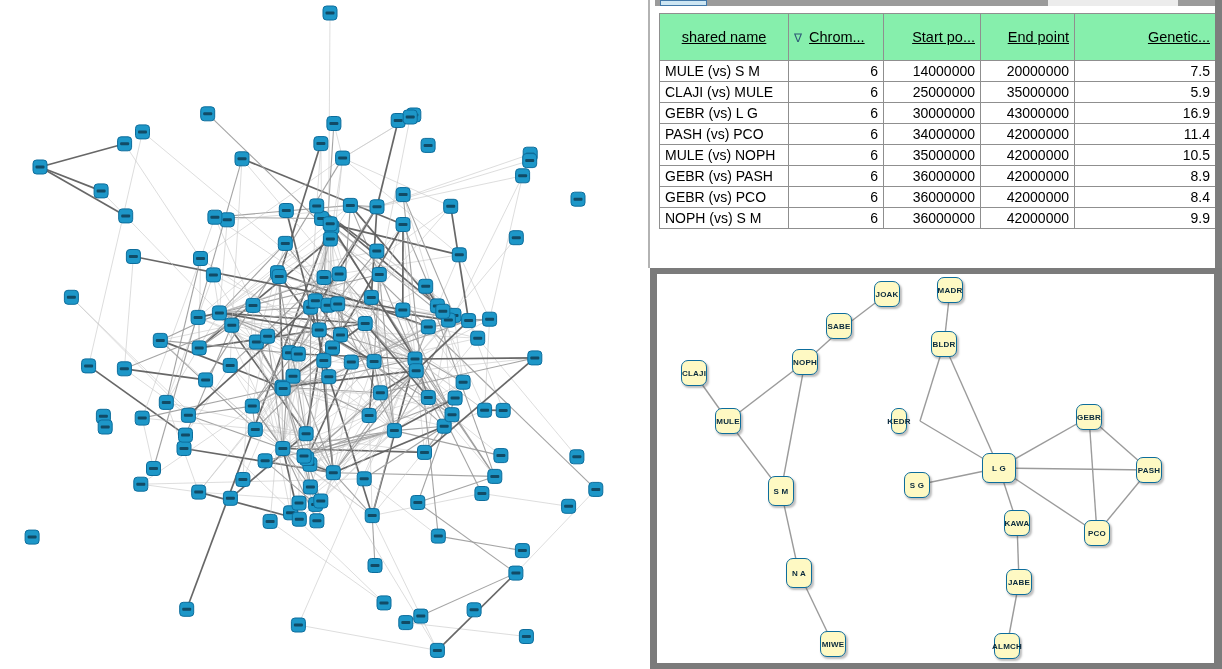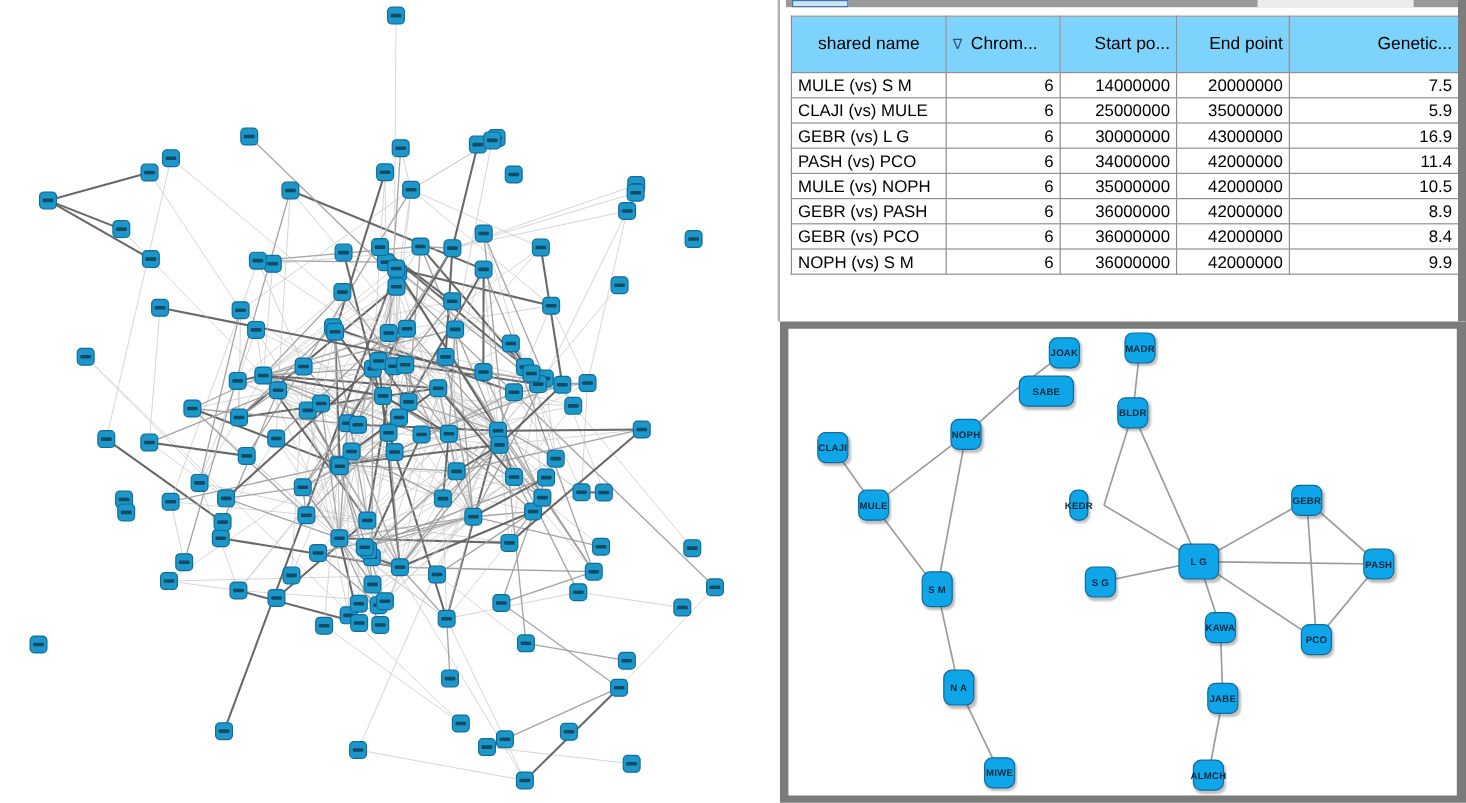--- a/index.html
+++ b/index.html
@@ -19,33 +19,33 @@
   .top-strip{position:absolute;left:0;top:0;width:560px;height:6px;background:#9b9b9b;}
   .strip-chip{position:absolute;left:5px;top:0;width:47px;height:6px;background:#cde6f3;
               border:1px solid #4178a9;box-sizing:border-box;}
   .strip-thumb{position:absolute;left:393px;top:0;width:130px;height:6px;background:#ececec;}
   .right-edge{position:absolute;left:1215px;top:0;width:7px;height:268px;background:#7d7d7d;}
 
   table.attr{position:absolute;left:4px;top:13px;width:556px;border-collapse:collapse;
              table-layout:fixed;font-size:14px;color:#000;}
   table.attr th,table.attr td{border:1px solid #8f8f8f;overflow:hidden;white-space:nowrap;
              padding:0 5px;box-sizing:border-box;}
-  table.attr th{background:#7dd3fc;height:47px;font-weight:normal;font-size:14.5px;}
+  table.attr th{background:#86efac;height:47px;font-weight:normal;font-size:14.5px;text-decoration:underline;}
   table.attr td{height:21px;background:#fff;}
   .al-left{text-align:left;} .al-right{text-align:right;} .al-center{text-align:center;}
   .funnel{color:#2e5a77;margin-right:7px;font-size:12px;display:inline-block;}
 
   
   .right-bottom{position:absolute;left:650px;top:268px;width:572px;height:401px;
                 background:#fff;border:solid #7b7b7b;border-width:6px 8px 6px 7px;
                 box-sizing:border-box;}
   .net-area{position:relative;width:557px;height:389px;}
   .net-area svg{position:absolute;left:0;top:0;}
   .snode{position:absolute;display:flex;align-items:center;justify-content:center;
-         background:#0ea5e9;border:1.5px solid #0d6d9c;border-radius:7px;
+         background:#fef9c3;border:1.5px solid #0d6d9c;border-radius:7px;
          font-size:8px;font-weight:bold;color:#09293c;letter-spacing:.2px;
          box-shadow:1.5px 2px 2px rgba(70,70,70,.35);box-sizing:border-box;cursor:default;}
 </style>
 </head>
 <body>
 
 <div class="stage">
 
   <div class="left-pane">
     <svg id="bigNet" width="648" height="669">
@@ -875,21 +875,21 @@
           <line x1="342" y1="194" x2="492" y2="196" stroke="#9b9b9b" stroke-width="1.4"></line>
           <line x1="342" y1="194" x2="360" y2="249" stroke="#9b9b9b" stroke-width="1.4"></line>
           <line x1="342" y1="194" x2="440" y2="259" stroke="#9b9b9b" stroke-width="1.4"></line>
           <line x1="432" y1="143" x2="492" y2="196" stroke="#9b9b9b" stroke-width="1.4"></line>
           <line x1="432" y1="143" x2="440" y2="259" stroke="#9b9b9b" stroke-width="1.4"></line>
           <line x1="492" y1="196" x2="440" y2="259" stroke="#9b9b9b" stroke-width="1.4"></line>
           <line x1="360" y1="249" x2="362" y2="308" stroke="#9b9b9b" stroke-width="1.4"></line>
           <line x1="362" y1="308" x2="350" y2="372" stroke="#9b9b9b" stroke-width="1.4"></line>
         </svg>
     <div class="snode" style="left: 217px; top: 7px; width: 26px; height: 26px;">JOAK</div>
-        <div class="snode" style="left: 192px; top: 39px; width: 46px; height: 26px;">SABE</div>
+        <div class="snode" style="left: 169px; top: 39px; width: 26px; height: 26px;">SABE</div>
         <div class="snode" style="left: 135px; top: 75px; width: 26px; height: 26px;">NOPH</div>
         <div class="snode" style="left: 24px; top: 86px; width: 26px; height: 26px;">CLAJI</div>
         <div class="snode" style="left: 58px; top: 134px; width: 26px; height: 26px;">MULE</div>
         <div class="snode" style="left: 111px; top: 202px; width: 26px; height: 30px;">S M</div>
         <div class="snode" style="left: 129px; top: 284px; width: 26px; height: 30px;">N A</div>
         <div class="snode" style="left: 163px; top: 357px; width: 26px; height: 26px;">MIWE</div>
         <div class="snode" style="left: 280px; top: 3px; width: 26px; height: 26px;">MADR</div>
         <div class="snode" style="left: 274px; top: 57px; width: 26px; height: 26px;">BLDR</div>
         <div class="snode" style="left: 234px; top: 134px; width: 16px; height: 26px;">KEDR</div>
         <div class="snode" style="left: 247px; top: 198px; width: 26px; height: 26px;">S G</div>

